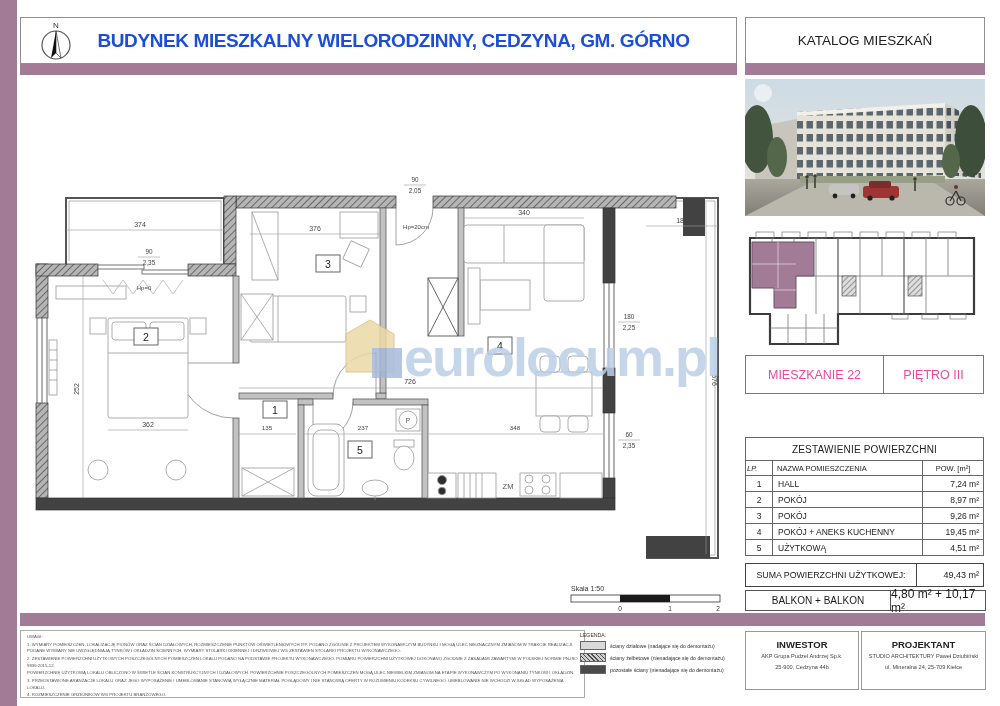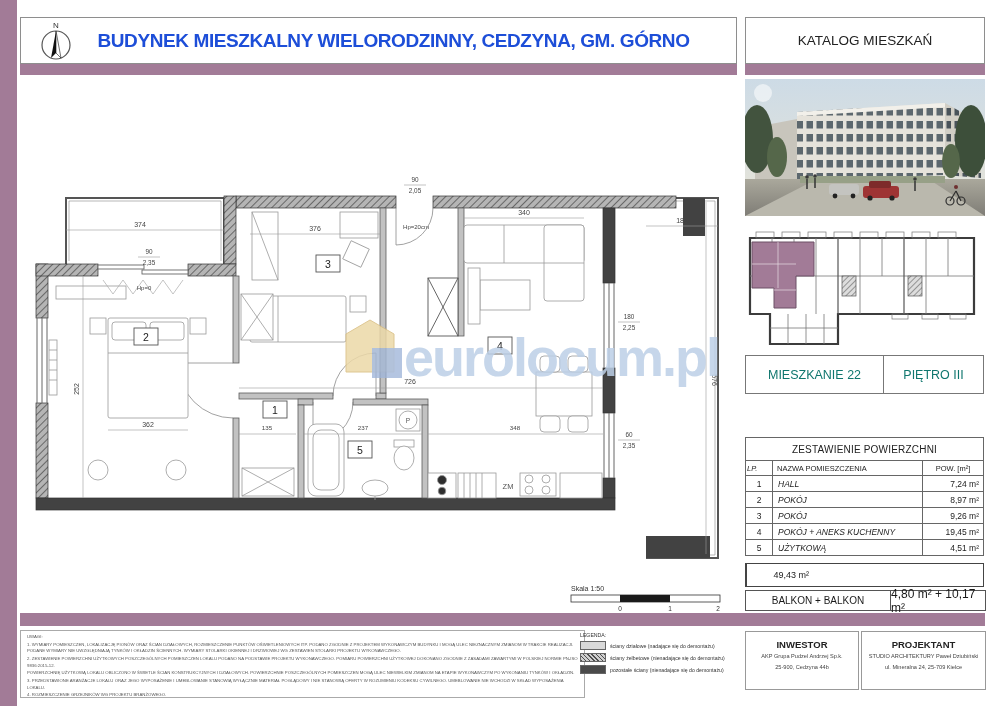--- a/index.html
+++ b/index.html
@@ -18,33 +18,33 @@
   .hdr-title{flex:1;text-align:center;font-size:19px;font-weight:bold;letter-spacing:-0.4px;
              color:#1d4ed8;padding-right:40px;}
 
   .katalog{left:745px;top:17px;width:238px;height:45px;border:1px solid #8e8e8e;
            display:flex;align-items:center;justify-content:center;font-size:13.5px;color:#222;}
 
   .photo{left:745px;top:79px;width:240px;height:137px;}
   .overview{left:742px;top:218px;width:245px;height:132px;}
 
   table.info{left:745px;top:355px;width:239px;border-collapse:collapse;background:#fff;}
-  table.info td{border:1px solid #777;text-align:center;font-size:12.5px;height:35px;color:#0f766e;}
+  table.info td{border:1px solid #777;text-align:center;font-size:12.5px;height:35px;color:#ec4899;}
   table.info td.c1{width:58%;}
 
   table.zest{left:745px;top:437px;width:239px;border-collapse:collapse;background:#fff;}
   table.zest td,table.zest th{border:1px solid #666;font-weight:normal;color:#222;}
   .zest-title{font-size:10px;text-align:center;height:20px;letter-spacing:.2px;}
   .zest-h{font-size:7.5px;height:15px;}
   .zest-h .hl{width:24px;text-align:left;font-style:italic;}
   .zest-h .hn{text-align:left;padding-left:4px;}
   .zest-h .ha{width:58px;text-align:center;}
   .zr{font-size:8.5px;height:16px;}
   .zr .rl{text-align:center;}
-  .zr .rn{text-align:left;padding-left:5px;font-style:italic;}
+  .zr .rn{text-align:left;padding-left:5px;}
   .zr .ra{text-align:right;padding-right:4px;}
 
   .suma{left:745px;top:563px;width:237px;height:22px;border:1.5px solid #444;background:#fff;
         display:flex;align-items:stretch;}
   .suma .lab{flex:1;display:flex;align-items:center;justify-content:center;font-size:8.8px;}
   .suma .val{width:62px;border-left:1.5px solid #444;display:flex;align-items:center;
              justify-content:flex-end;padding-right:4px;font-size:9px;}
   .balk{left:745px;top:590px;width:239px;height:19px;border:1px solid #555;background:#fff;
         display:flex;align-items:stretch;}
   .balk .lab{flex:1;display:flex;align-items:center;justify-content:center;font-size:10px;}
@@ -249,20 +249,21 @@
   </tr>
   <tr class="zr">
     <td class="rl">5</td>
     <td class="rn">UŻYTKOWĄ</td>
     <td class="ra">4,51 m²</td>
   </tr>
 </tbody>
   </table>
 
 <div class="abs suma">
+  <div class="lab">SUMA POWIERZCHNI UŻYTKOWEJ:</div>
   <div class="val">49,43 m²</div>
 </div>
 <div class="abs balk">
   <div class="lab">BALKON + BALKON</div>
   <div class="val">4,80 m² + 10,17 m²</div>
 </div>
 
 <div class="abs bar" id="bar-bottom"></div>
 
 <div class="abs card inwestor">

